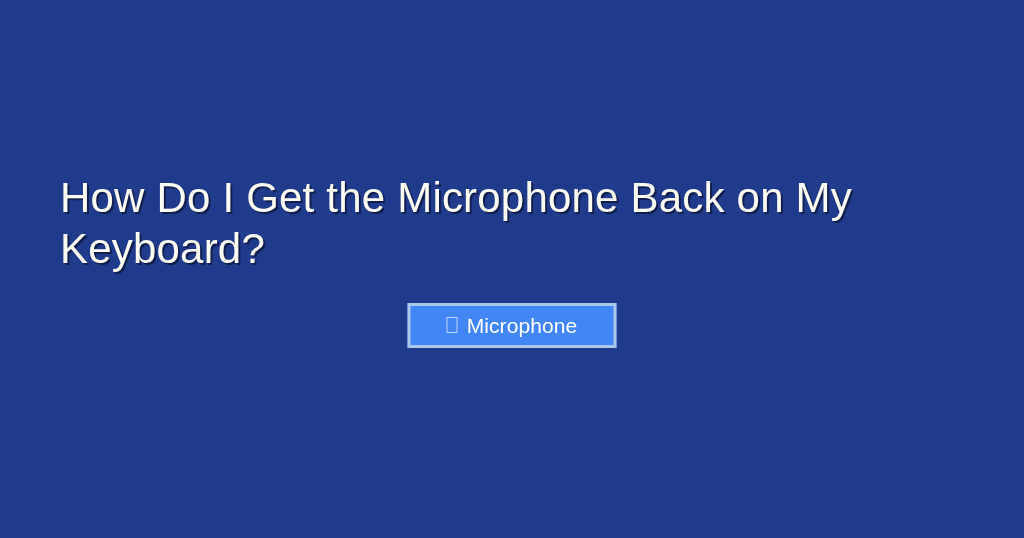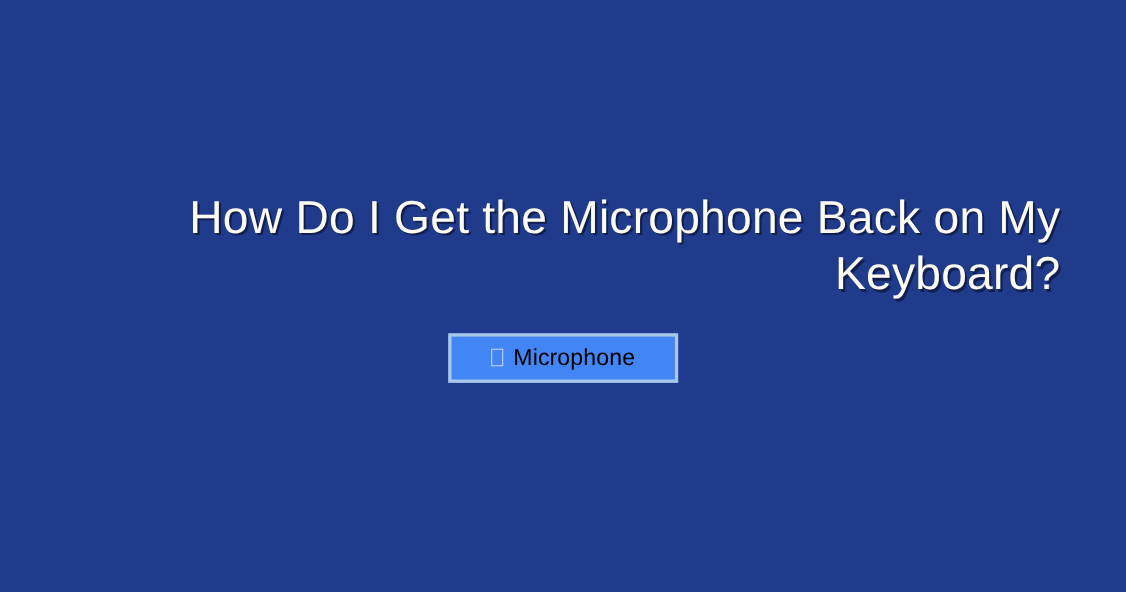--- a/index.html
+++ b/index.html
@@ -30,21 +30,21 @@
 
   
   #hero-title {
     position: absolute;
     left: 0;
     right: 0;
     top: 172px;
     margin: 0;
     padding: 0 60px;
     box-sizing: border-box;
-    text-align: right;
+    text-align: left;
     font-family: "Liberation Sans", sans-serif;
     font-size: 42px;
     font-weight: 400;
     line-height: 51px;
     letter-spacing: 0.2px;
     color: #fbfbf2;
     text-shadow: 2px 2px 0 rgba(8, 14, 40, 0.62);
     white-space: pre-line;
   }
 
@@ -79,21 +79,21 @@
     background: transparent;
     flex: 0 0 auto;
     position: relative;
     top: -1px;
   }
 
   #mic-button .mic-label {
     font-size: 21px;
     font-weight: 400;
     line-height: 1;
-    color: #000000;
+    color: #ffffff;
     letter-spacing: 0.1px;
     white-space: nowrap;
     text-align: center;
   }
 </style>
 </head>
 <body>
 
 <div id="page">
 

